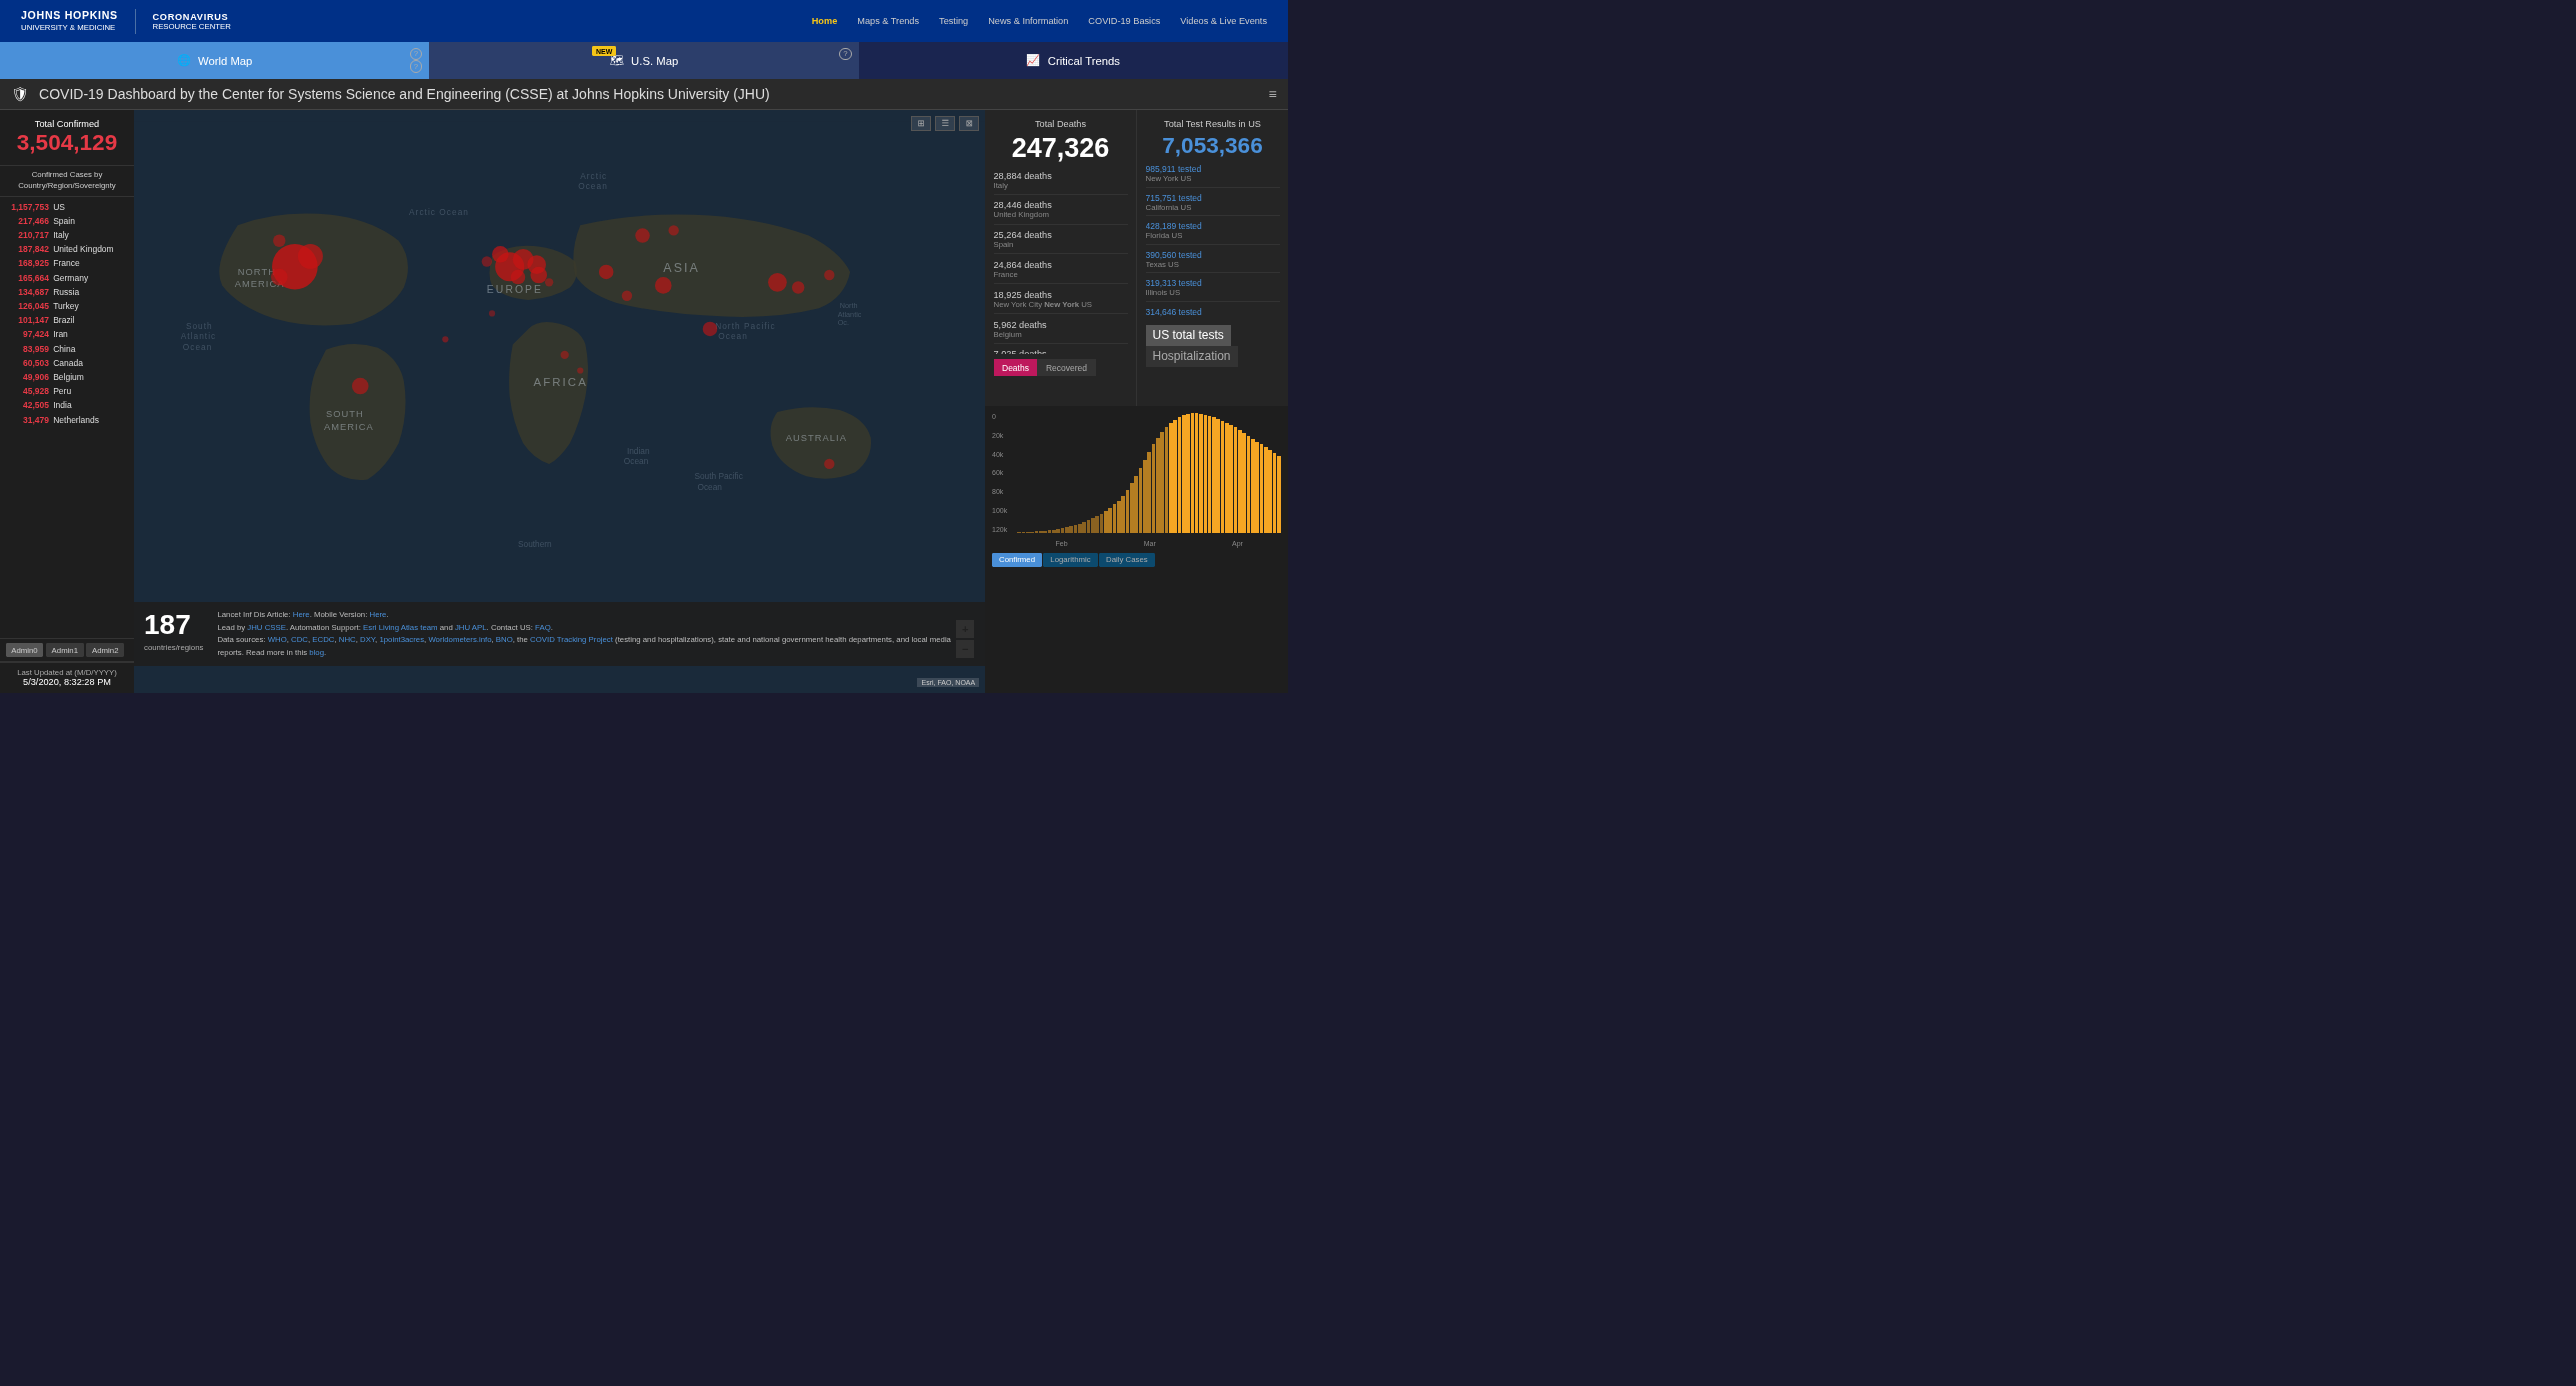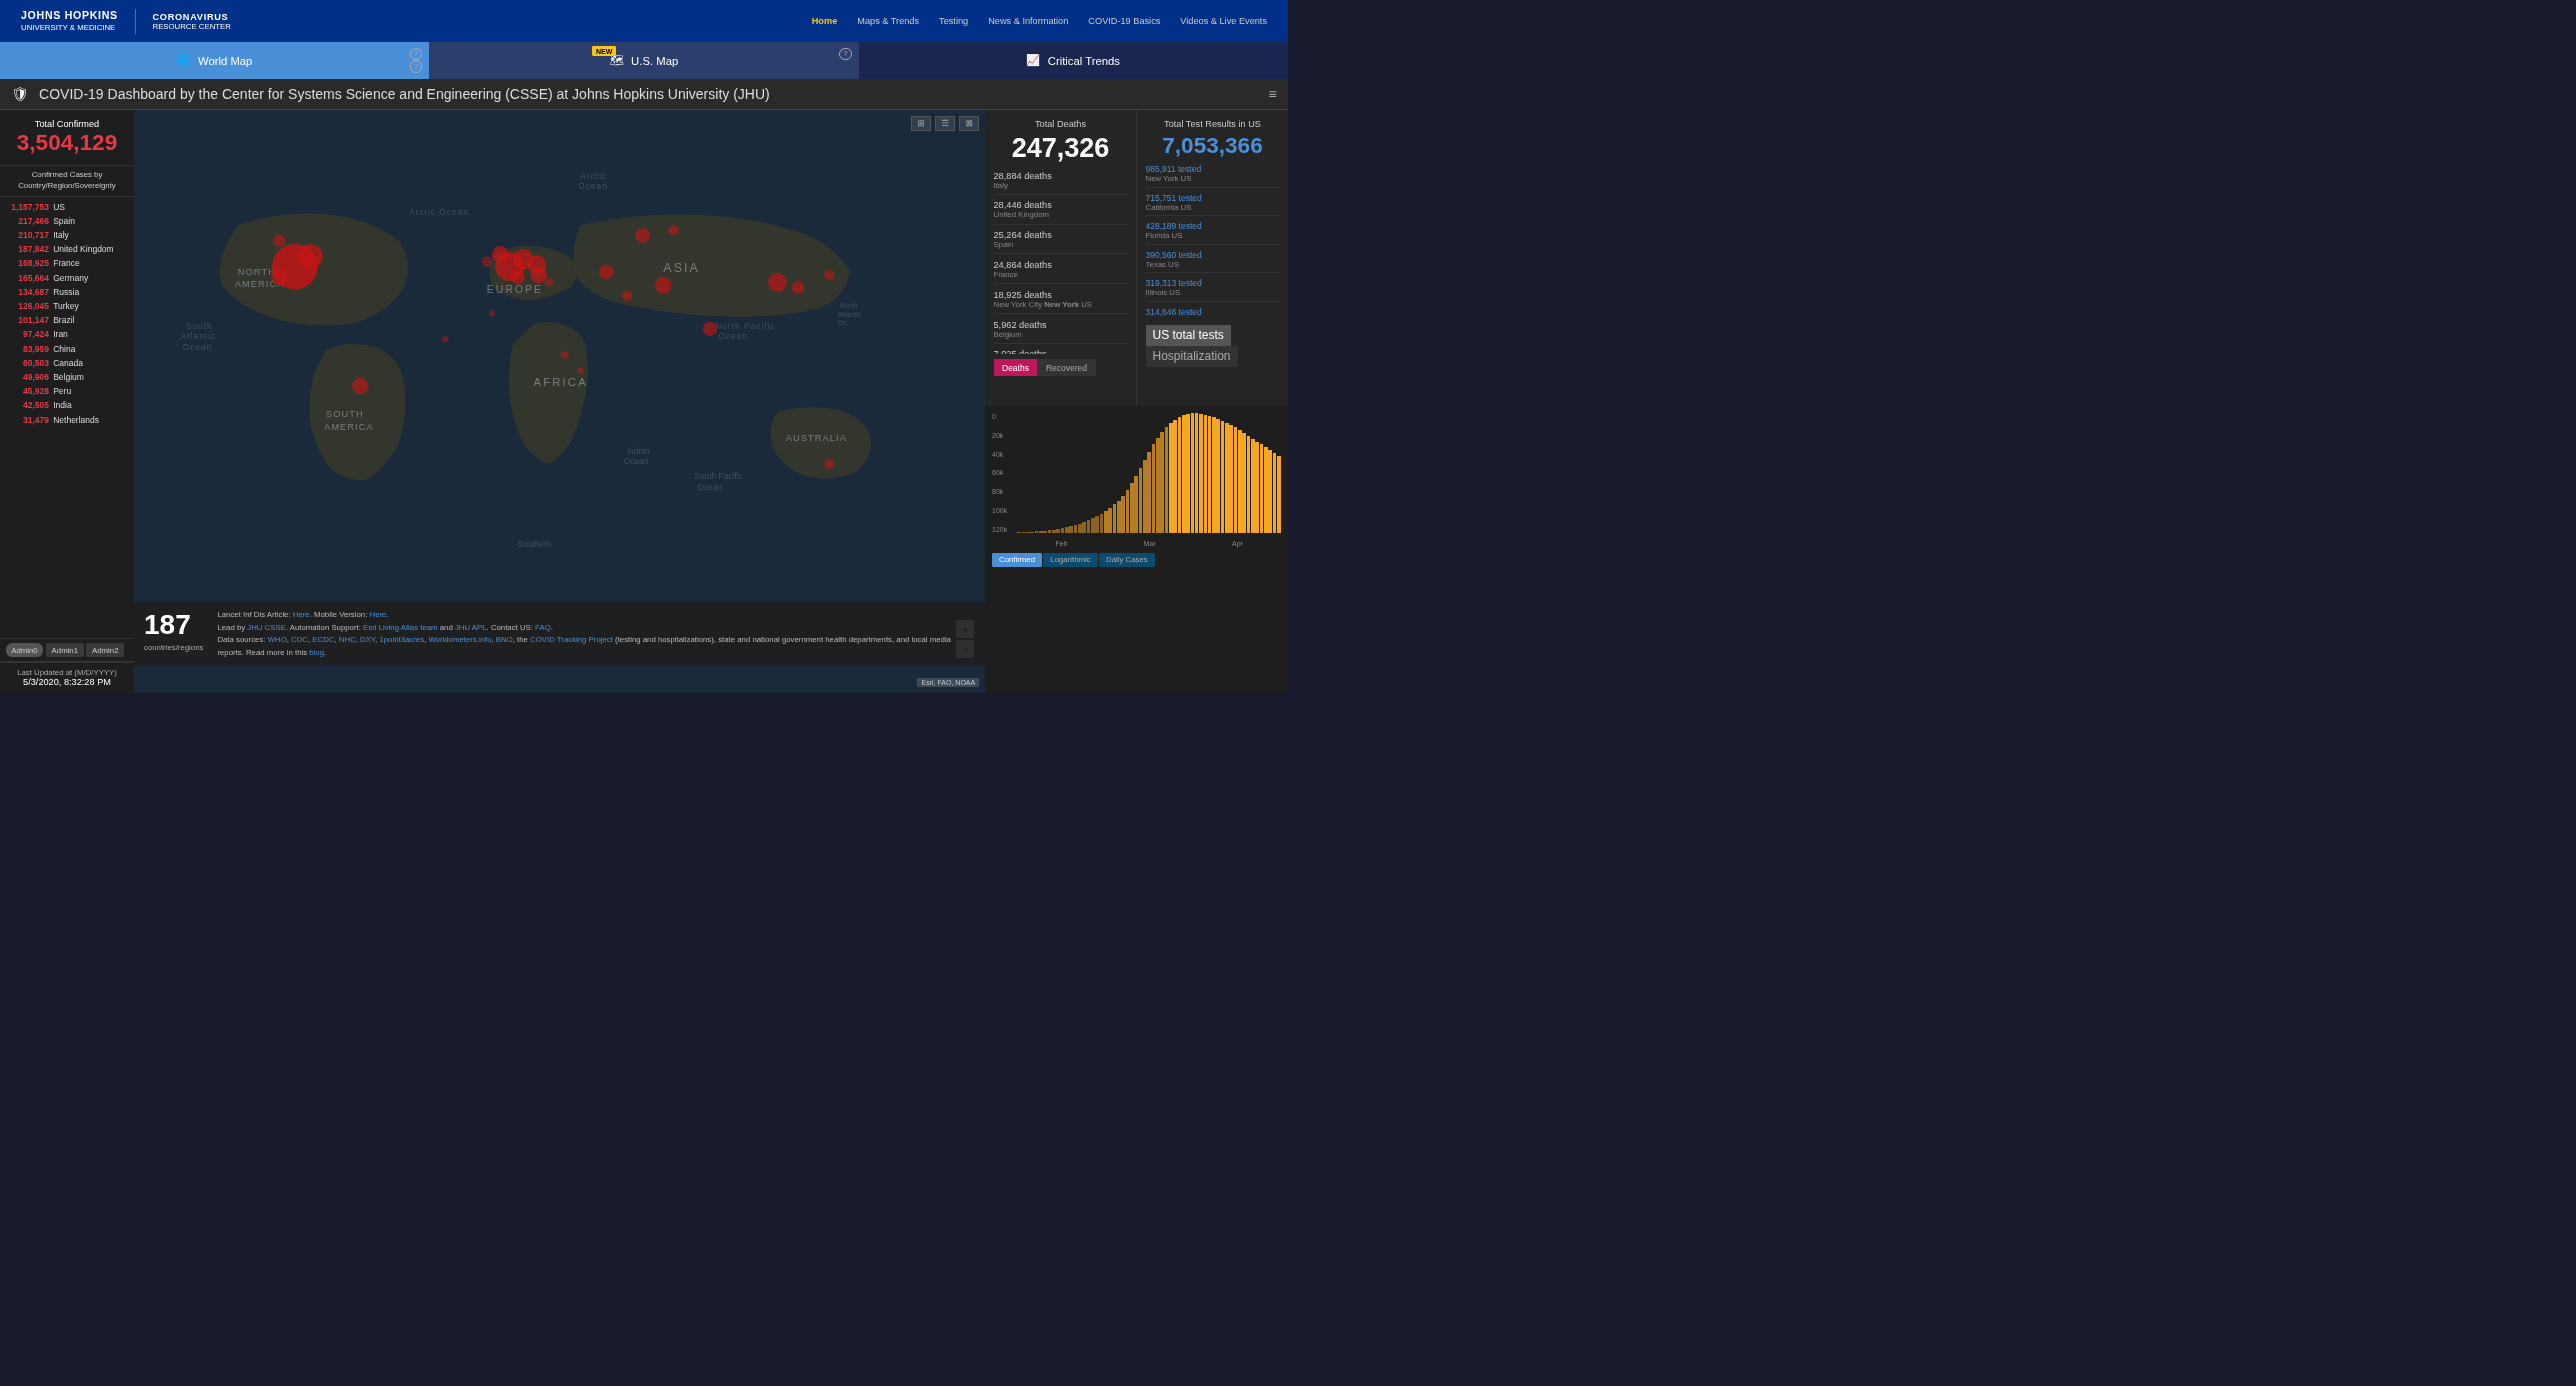--- a/index.html
+++ b/index.html
@@ -40,21 +40,21 @@
     .total-confirmed { background: #1e1e1e; padding: 8.5px 7px; text-align: center; border-bottom: 0.7px solid #333; }
     .total-confirmed-label { font-size: 9.2px; color: #fff; margin-bottom: 2.8px; }
     .total-confirmed-number { font-size: 22.6px; font-weight: bold; color: #e63946; line-height: 1.1; }
     .country-list-header { font-size: 7.8px; color: #ccc; text-align: center; padding: 4.2px 5.6px; border-bottom: 0.7px solid #333; line-height: 1.4; }
     .country-list { flex: 1; overflow-y: auto; padding: 2.8px 0; }
     .country-item { display: flex; gap: 4.2px; padding: 2.1px 7px; font-size: 8.5px; align-items: baseline; }
     .country-count { color: #e63946; font-weight: bold; min-width: 42px; text-align: right; }
     .country-name { color: #ddd; }
     .admin-tabs { display: flex; gap: 2.8px; padding: 4.2px 5.6px; border-top: 0.7px solid #333; border-bottom: 0.7px solid #333; }
     .admin-tab { background: #3a3a3a; color: #ccc; padding: 2.1px 5.6px; font-size: 7.8px; border-radius: 1.4px; cursor: pointer; }
-    .admin-tab.active { background: #555; border-radius: 6px; }
+    .admin-tab.active { background: #555; }
     .last-updated { padding: 5.6px 7px; font-size: 7.8px; color: #aaa; text-align: center; border-top: 0.7px solid #333; }
     .last-updated-date { font-size: 9.2px; color: #fff; }
 
     
     .map-area { flex: 1; background: #1a2a3a; position: relative; overflow: hidden; }
     .map-controls { position: absolute; bottom: 35px; right: 10.6px; display: flex; flex-direction: column; gap: 1.4px; }
     .map-btn { width: 18.3px; height: 18.3px; background: #fff; color: #333; font-size: 11.3px; font-weight: bold; border: none; cursor: pointer; display: flex; align-items: center; justify-content: center; }
     .map-credit { position: absolute; bottom: 5.6px; right: 5.6px; background: rgba(255,255,255,0.15); color: #ccc; font-size: 7px; padding: 1.4px 4.2px; }
     .map-view-icons { position: absolute; top: 5.6px; right: 5.6px; display: flex; gap: 4.2px; }
     .map-view-icon { width: 20px; height: 15.5px; background: rgba(255,255,255,0.1); border: 0.7px solid #555; display: flex; align-items: center; justify-content: center; cursor: pointer; font-size: 8.5px; color: #aaa; }

